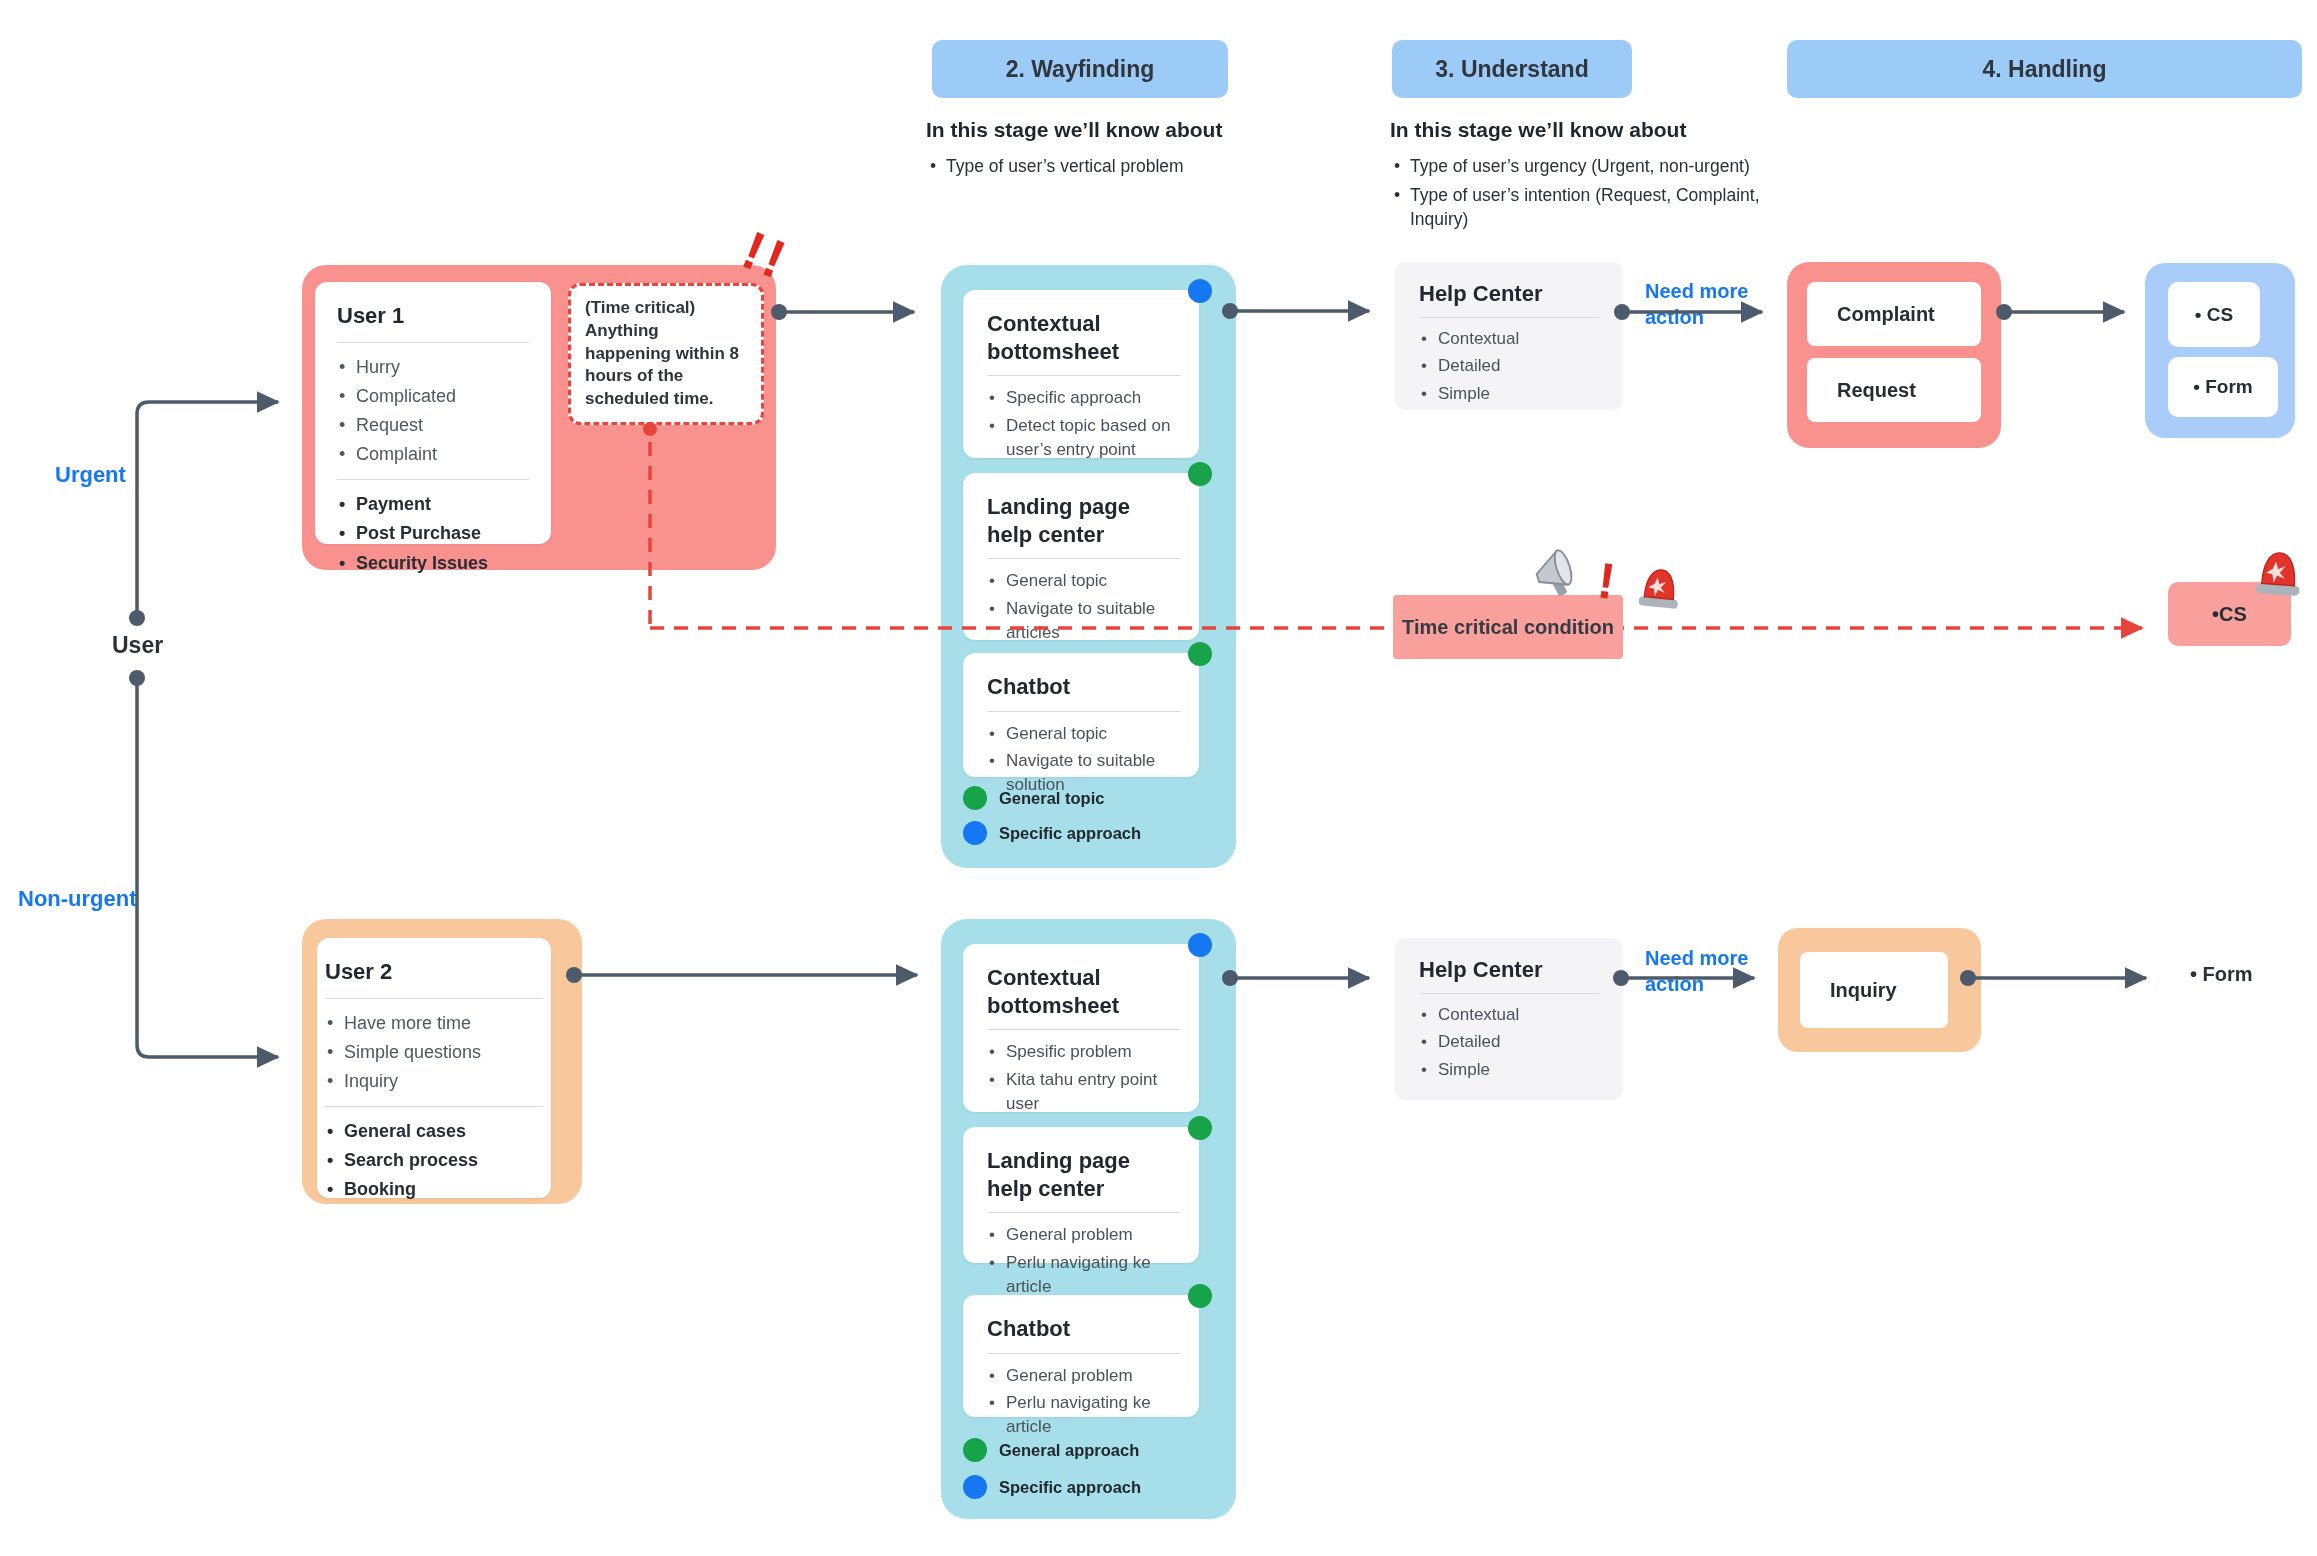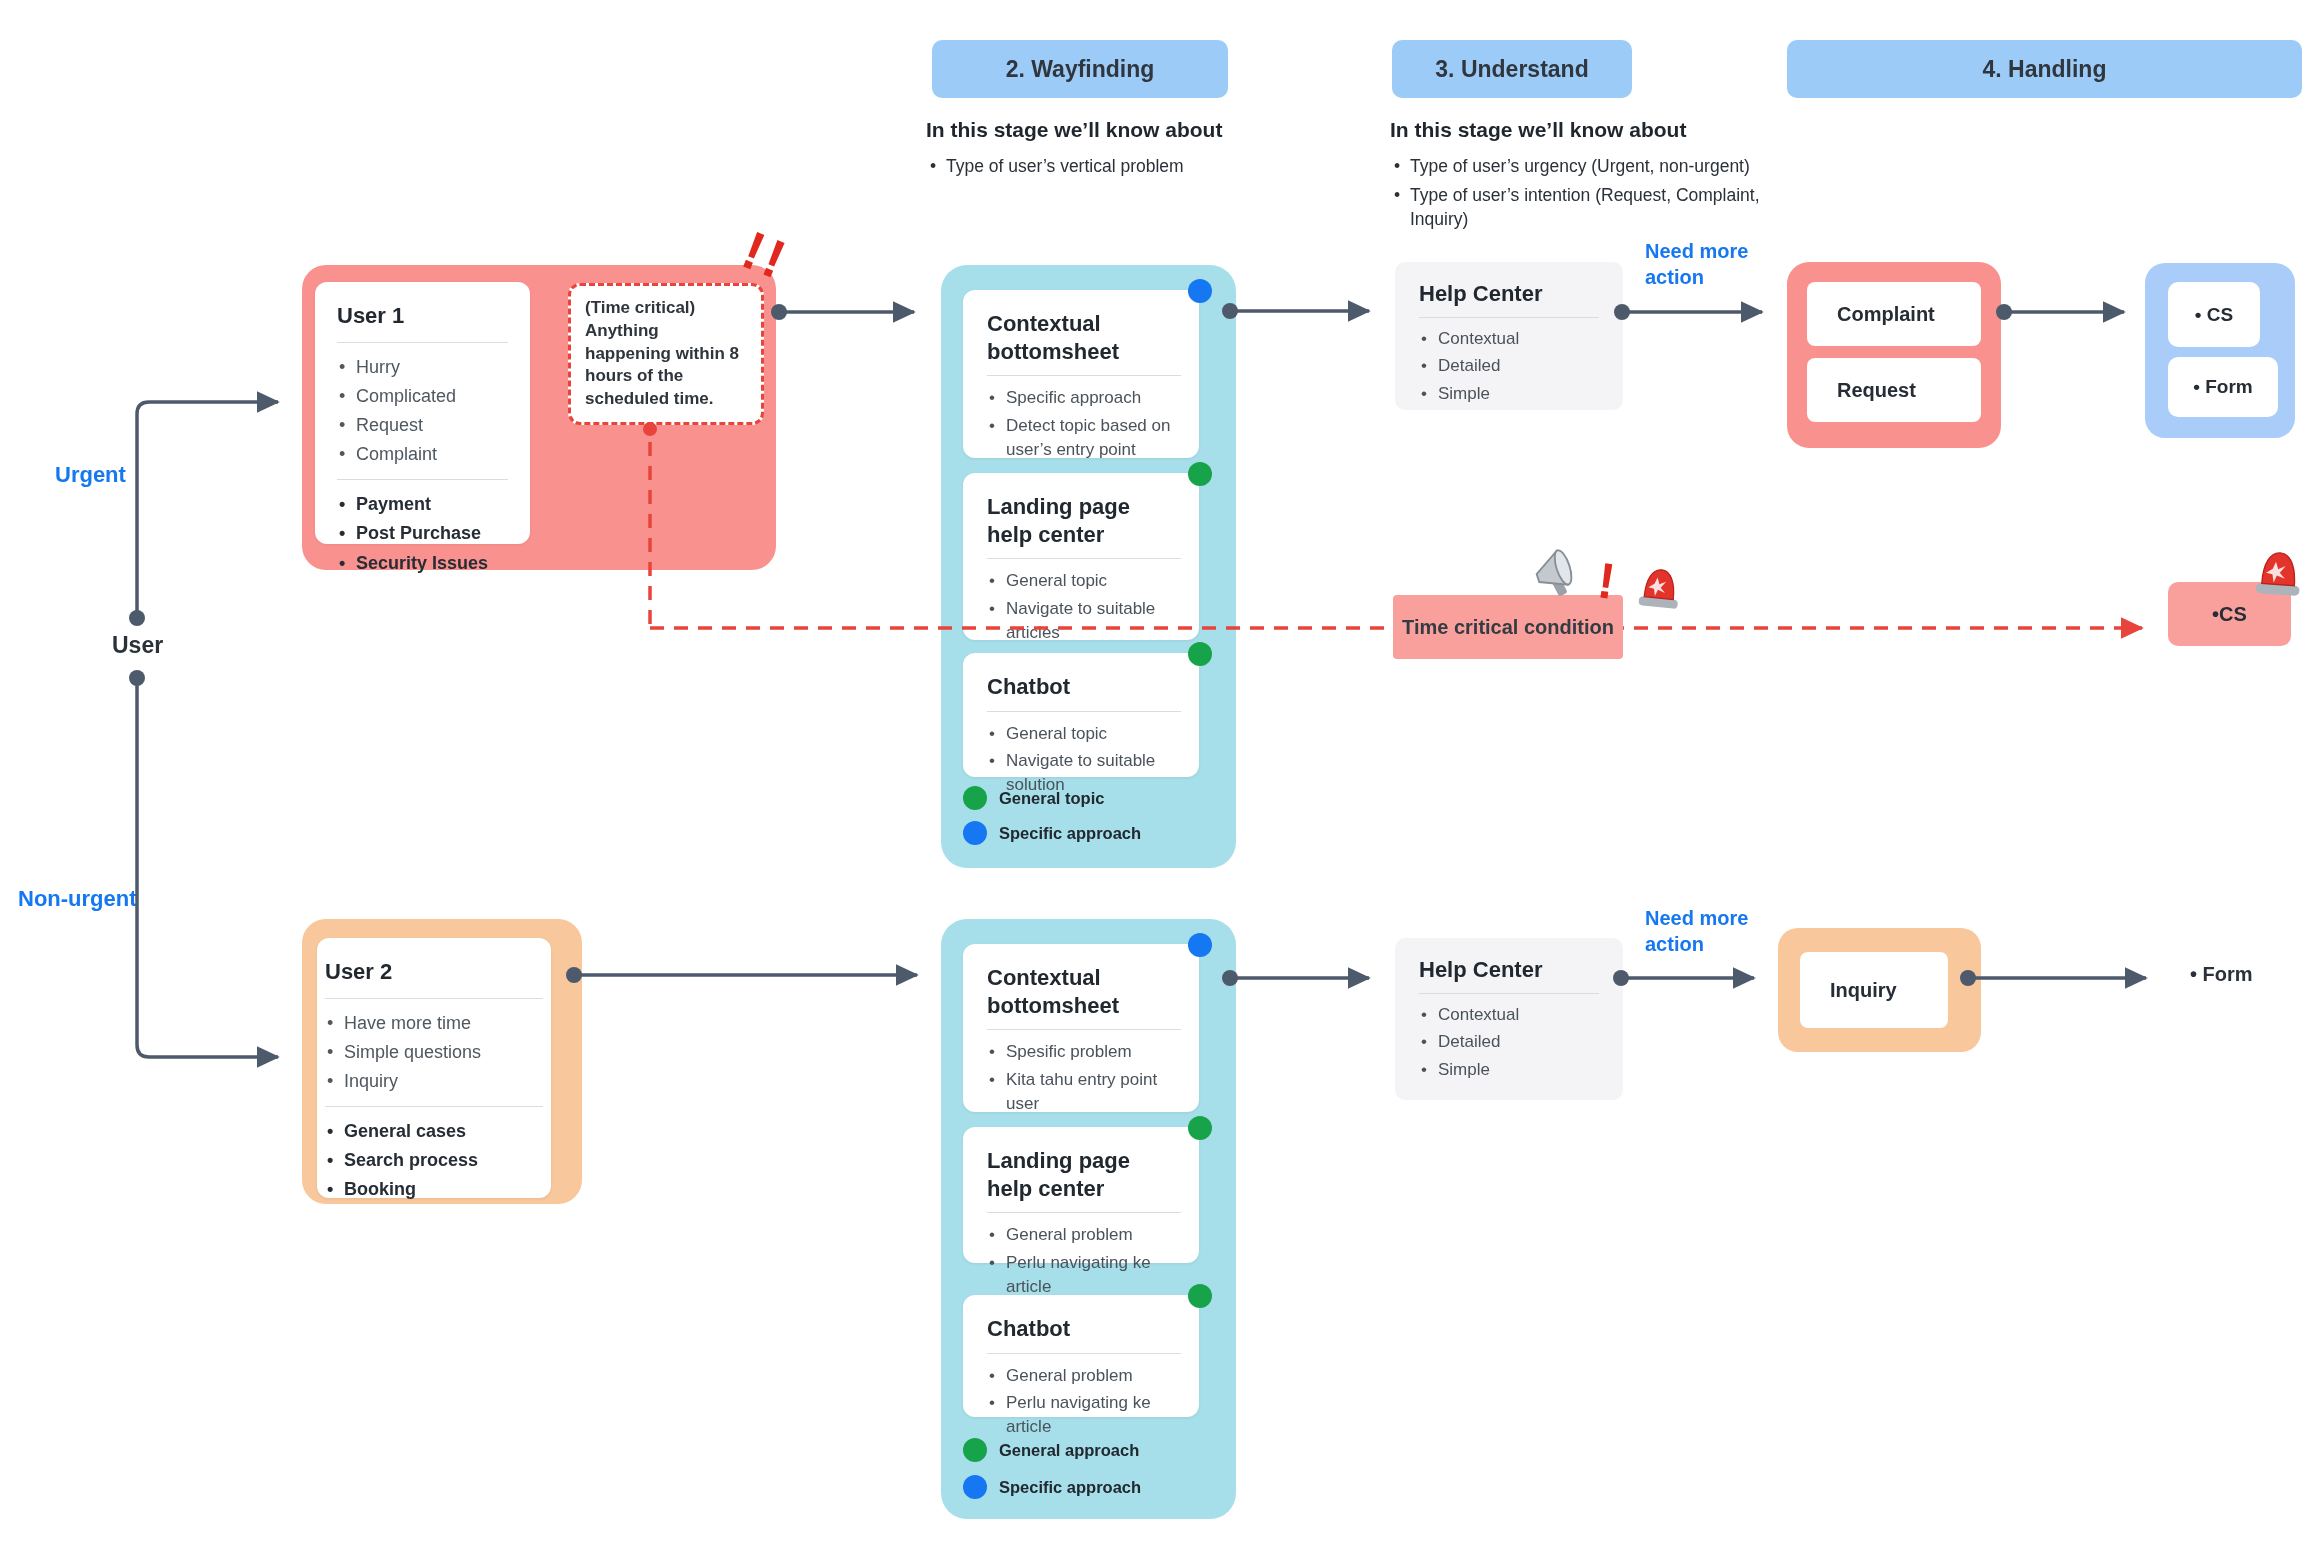--- a/index.html
+++ b/index.html
@@ -42,21 +42,21 @@
   .divider { border-top:1.5px solid #D9DDE2; margin:12px 0; }
   .blist { list-style:none; }
   .blist li { position:relative; padding-left:19px; line-height:1.4; margin-bottom:4px; }
   .blist li::before { content:"•"; position:absolute; left:2px; }
   .gray-li li { font-size:18px; color:#4F575F; }
   .bold-li li { font-size:18px; font-weight:700; color:#262D34; }
   .card-li li { font-size:17px; color:#4A525A; }
 
   
   #user1-panel { left:302px; top:265px; width:474px; height:305px; }
-  #user1-card { left:13px; top:17px; width:215px; height:262px; padding:20px 22px; }
+  #user1-card { left:13px; top:17px; width:236px; height:262px; padding:20px 22px; }
   #user2-panel { left:302px; top:919px; width:280px; height:285px; }
   #user2-card { left:15px; top:19px; width:234px; height:260px; padding:20px 8px; }
 
   #tc-note { position:absolute; left:568px; top:283px; width:196px; min-height:128px; background:#fff;
     border:3px dashed #E8443C; border-radius:12px; padding:11px 14px; font-size:17px; font-weight:700;
     color:#2E353C; line-height:1.34; }
   #user1-exclaims { position:absolute; left:744px; top:224px; font-size:54px; font-weight:900; color:#E0281E;
     letter-spacing:4px; transform:rotate(22deg); z-index:10; }
 
   
@@ -71,21 +71,21 @@
   .legend-dot { width:24px; height:24px; border-radius:50%; flex:0 0 auto; }
   .legend-label { font-size:16.5px; font-weight:700; color:#21282F; }
 
   
   .hc { padding:18px 24px; }
   #hc1 { left:1395px; top:262px; width:228px; height:148px; }
   #hc2 { left:1395px; top:938px; width:228px; height:162px; }
   .hc .divider { margin:9px 0; }
 
   
-  .nma { position:absolute; width:120px; font-size:20px; font-weight:700; color:#1577F2; line-height:1.3; }
+  .nma { position:absolute; width:120px; font-size:20px; font-weight:700; color:#1577F2; line-height:1.3;margin-top:40px; }
   #nma1 { left:1645px; top:238px; }
   #nma2 { left:1645px; top:905px; }
 
   
   #handling-pink { left:1787px; top:262px; width:214px; height:186px; border-radius:22px; }
   .intent-card { position:absolute; background:#fff; border-radius:8px; display:flex; align-items:center;
     padding-left:30px; font-size:20px; font-weight:700; color:#262D34; }
   #card-complaint { left:20px; top:20px; width:174px; height:64px; }
   #card-request { left:20px; top:96px; width:174px; height:64px; }
   #handling-blue { left:2145px; top:263px; width:150px; height:175px; }

